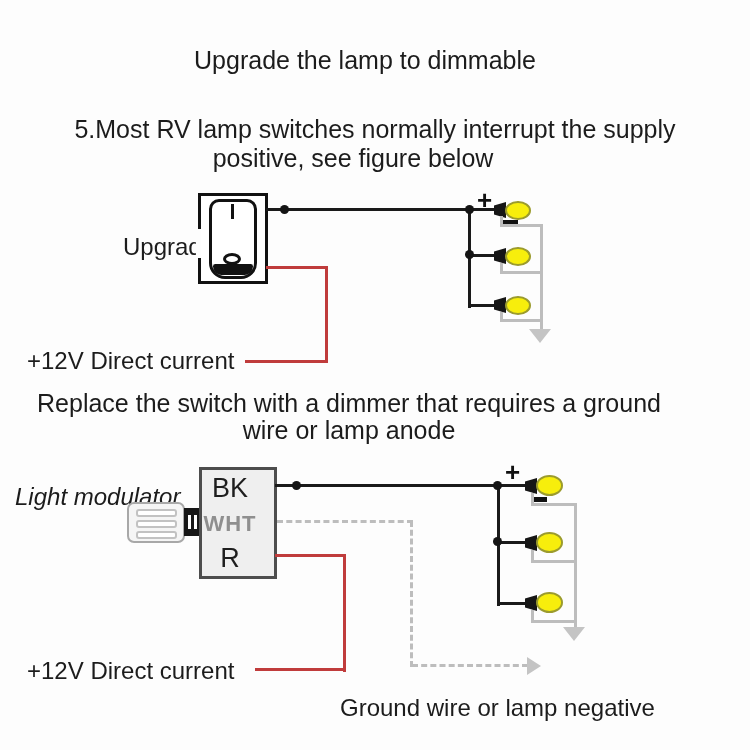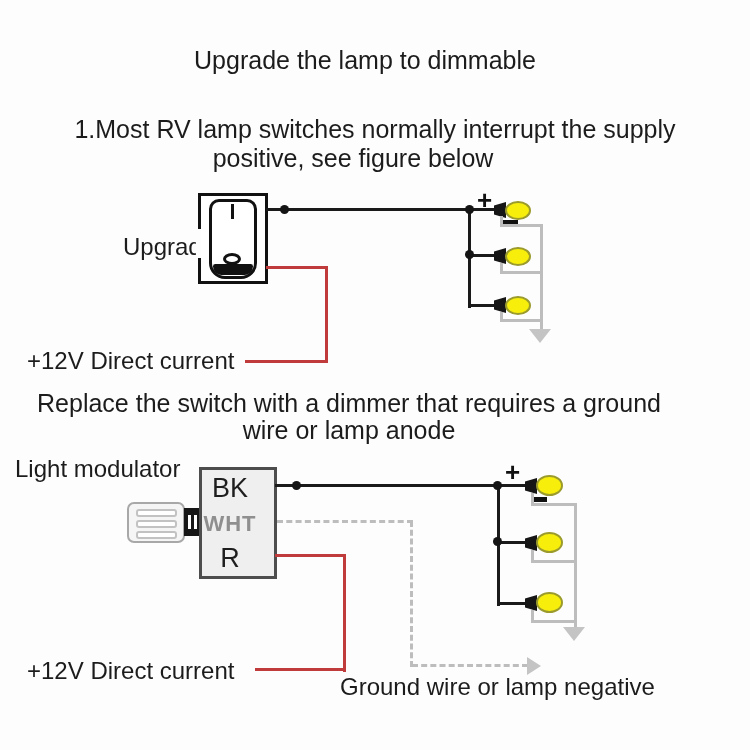--- a/index.html
+++ b/index.html
@@ -54,21 +54,21 @@
     border:2px solid #c2c2c2;border-radius:3px;box-sizing:border-box;}
   .connector{position:absolute;left:184px;top:508px;width:17px;height:28px;background:#161616;}
   .conn-slot{position:absolute;width:3px;height:14px;top:515px;background:#fdfdfd;}
 </style>
 </head>
 <body>
 
 <div id="page">
 
   <div class="center-line h1t" style="top:46px;left:-10px;">Upgrade the lamp to dimmable</div>
-  <div class="center-line body-t" style="top:115px;">1.Most RV lamp switches normally interrupt the supply</div>
+  <div class="center-line body-t" style="top:115px;">5.Most RV lamp switches normally interrupt the supply</div>
   <div class="center-line body-t" style="top:144px;left:-22px;">positive, see figure below</div>
 
   <div>
 
     <div class="txt label-t" style="left:123px;top:233px;">Upgrade</div>
 
     <div class="switch-outer"></div>
     <div class="switch-gap"></div>
     <div class="rocker">
       <div class="rocker-bottom"></div>
@@ -107,21 +107,21 @@
     <div class="wire red" style="left:325px;top:266px;width:3px;height:97px;"></div>
     <div class="wire red" style="left:245px;top:360px;width:83px;height:3px;"></div>
     <div class="txt label-t" style="left:27px;top:347px;">+12V Direct current</div>
   </div>
 
   <div class="center-line body-t" style="top:389px;left:-26px;">Replace the switch with a dimmer that requires a ground</div>
   <div class="center-line body-t" style="top:416px;left:-26px;">wire or lamp anode</div>
 
   <div>
 
-    <div class="txt label-t" style="left:15px;top:455px;">Light modulator</div>
+    <div class="txt label-t" style="left:15px;top:483px;font-style:italic;">Light modulator</div>
 
     <div class="knob">
       <div class="knob-slot" style="top:5px;"></div>
       <div class="knob-slot" style="top:16px;"></div>
       <div class="knob-slot" style="top:27px;"></div>
     </div>
     <div class="connector"></div>
     <div class="conn-slot" style="left:188px;"></div>
     <div class="conn-slot" style="left:194px;"></div>
     <div class="dim-box"></div>
@@ -159,16 +159,16 @@
     <div class="dash-h" style="left:277px;top:520px;width:136px;"></div>
     <div class="dash-v" style="left:410px;top:521px;height:146px;"></div>
     <div class="dash-h" style="left:412px;top:664px;width:116px;"></div>
     <div class="arrow-right" style="left:527px;top:657px;"></div>
 
     <div class="wire red" style="left:275px;top:554px;width:71px;height:3px;"></div>
     <div class="wire red" style="left:343px;top:554px;width:3px;height:118px;"></div>
     <div class="wire red" style="left:255px;top:668px;width:91px;height:3px;"></div>
     <div class="txt label-t" style="left:27px;top:657px;">+12V Direct current</div>
 
-    <div class="txt label-t" style="left:340px;top:673px;">Ground wire or lamp negative</div>
+    <div class="txt label-t" style="left:340px;top:694px;">Ground wire or lamp negative</div>
   </div>
 
 </div>
 
 </body></html>

